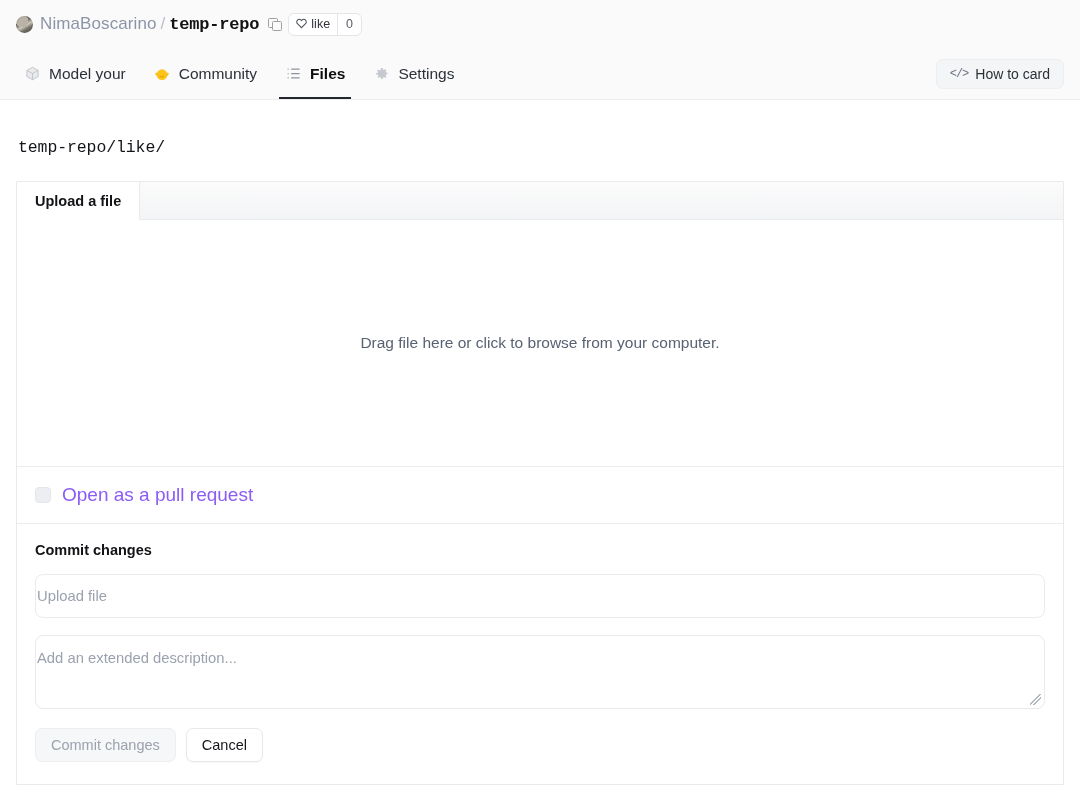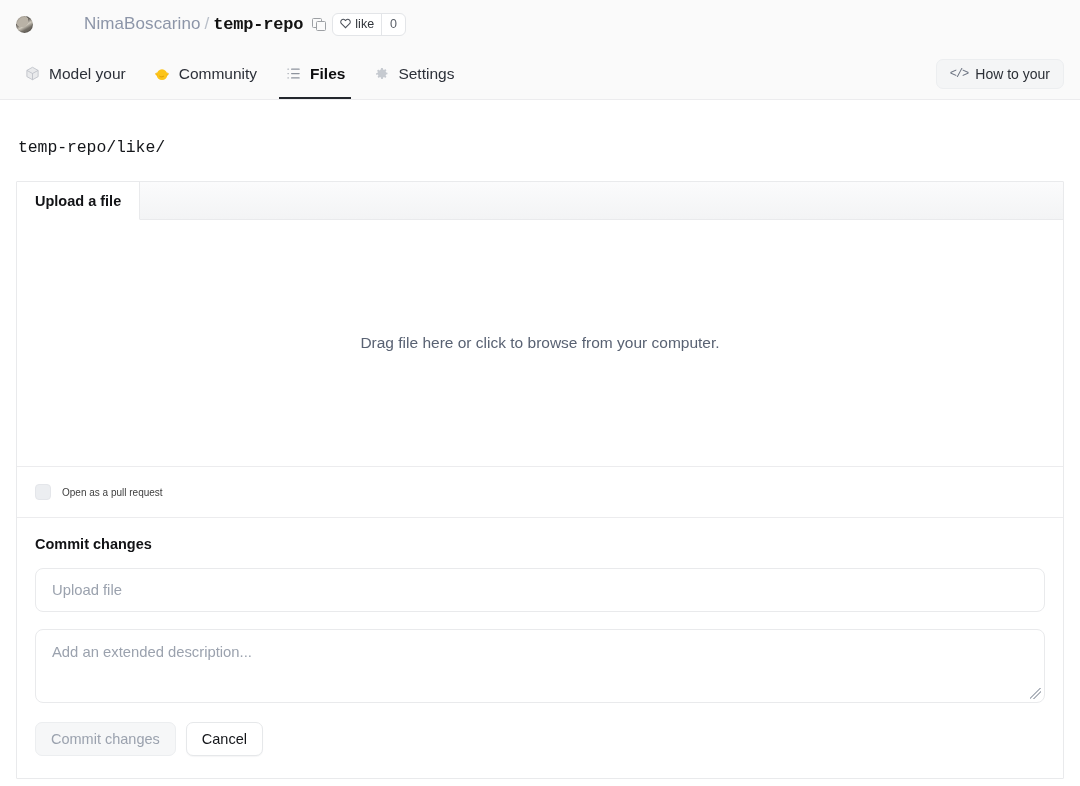--- a/index.html
+++ b/index.html
@@ -27,21 +27,20 @@
     flex: none;
     background:
       radial-gradient(circle at 35% 30%, #b9b2a6 0 38%, transparent 39%),
       linear-gradient(150deg, #8d8b86 0%, #6f6a63 38%, #cfc9bd 55%, #736e66 72%, #54504a 100%);
     box-shadow: inset 0 0 0 1px rgba(0,0,0,.10);
   }
   .owner-name {
     font-size: 17px;
     color: #8c95a8;
     letter-spacing: .1px;
-    margin-left: 44px;
   }
   .slash {
     font-size: 17px;
     color: #b9bfc9;
     margin: 0 4px;
   }
   .repo-name {
     font-family: "Liberation Mono", monospace;
     font-size: 17px;
     font-weight: bold;
@@ -202,39 +201,39 @@
     padding: 17px 18px;
     border-bottom: 1px solid #ececee;
   }
   .checkbox {
     width: 16px; height: 16px;
     border-radius: 4px;
     background: #eceef1;
     border: 1px solid #e4e6ea;
     flex: none;
   }
-  .pr-label { font-size: 10px; color: #404040; }
+  .pr-label { font-size: 19px; color: #8b5cf6; }
 
   .commit-section { padding: 18px 18px 22px 18px; }
   .commit-title {
     font-size: 14.5px;
     font-weight: bold;
     color: #121316;
     margin-bottom: 16px;
   }
   .field {
     width: 100%;
     display: block;
     border: 1px solid #e9eaec;
     border-radius: 8px;
     background: #fff;
     font-family: "Liberation Sans", sans-serif;
     font-size: 14.8px;
     color: #171a1f;
-    padding: 12px 16px;
+    padding: 12px 1px;
     outline: none;
   }
   .field::placeholder { color: #9ba2ae; }
   .field.single { height: 44px; margin-bottom: 17px; }
   .field.multi {
     height: 74px;
     resize: none;
     line-height: 1.4;
   }
   .textarea-wrap { position: relative; }
@@ -330,21 +329,21 @@
           <path d="M12 8.5a3.5 3.5 0 1 0 0 7 3.5 3.5 0 0 0 0-7zm0 2a1.5 1.5 0 1 1 0 3 1.5 1.5 0 0 1 0-3z"></path>
           <path d="M10.6 1.8h2.8l.45 2.45a8 8 0 0 1 1.7.7l2.05-1.4 2 2-1.4 2.05c.3.53.53 1.1.7 1.7l2.45.45v2.8l-2.45.45a8 8 0 0 1-.7 1.7l1.4 2.05-2 2-2.05-1.4c-.53.3-1.1.53-1.7.7l-.45 2.45h-2.8l-.45-2.45a8 8 0 0 1-1.7-.7l-2.05 1.4-2-2 1.4-2.05a8 8 0 0 1-.7-1.7L1.8 13.4v-2.8l2.45-.45c.17-.6.4-1.17.7-1.7L3.55 6.4l2-2L7.6 5.8c.53-.3 1.1-.53 1.7-.7z"></path>
         </svg>
       </span>
       <span>Settings</span>
     </div>
   </div>
 
   <div class="clone-btn">
     <span class="code-ico">&lt;/&gt;</span>
-    <span>How to your</span>
+    <span>How to card</span>
   </div>
 </div>
 
 <div class="path-line">temp-repo/like/</div>
 
 <div class="card">
 
   <div class="card-tabs">
     <div class="card-tab-active">Upload a file</div>
     <div class="card-tab-rest"></div>

